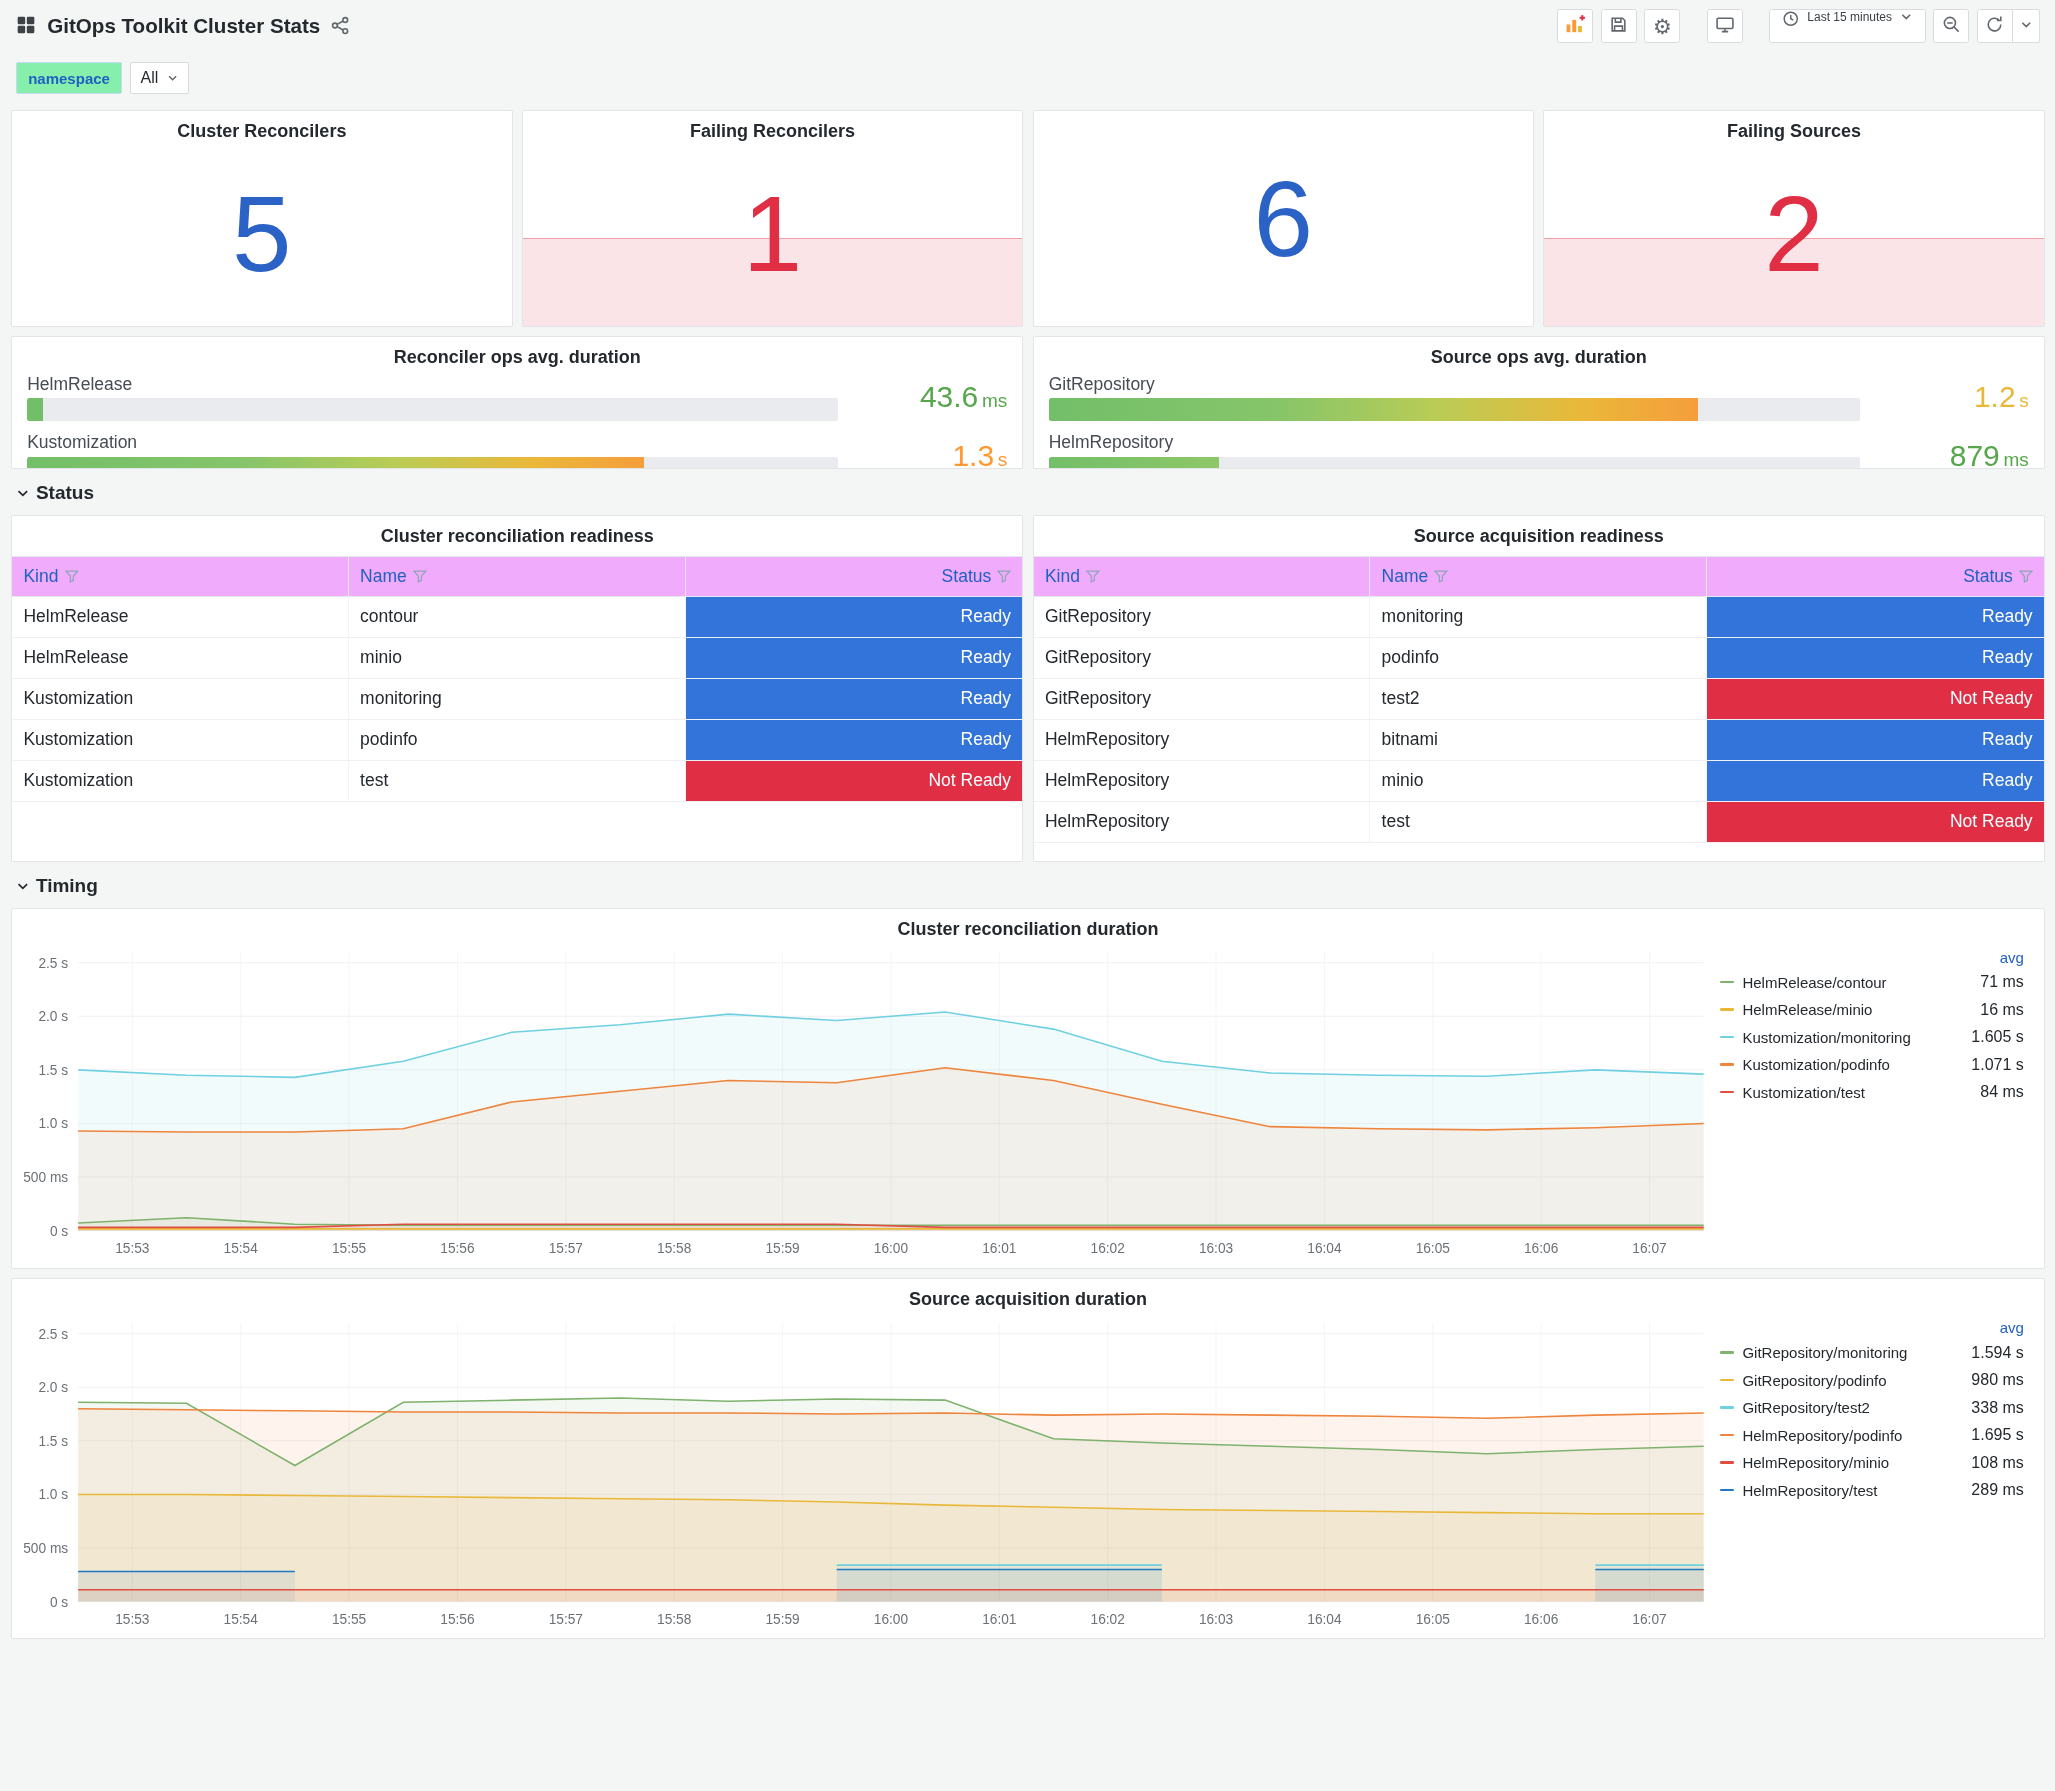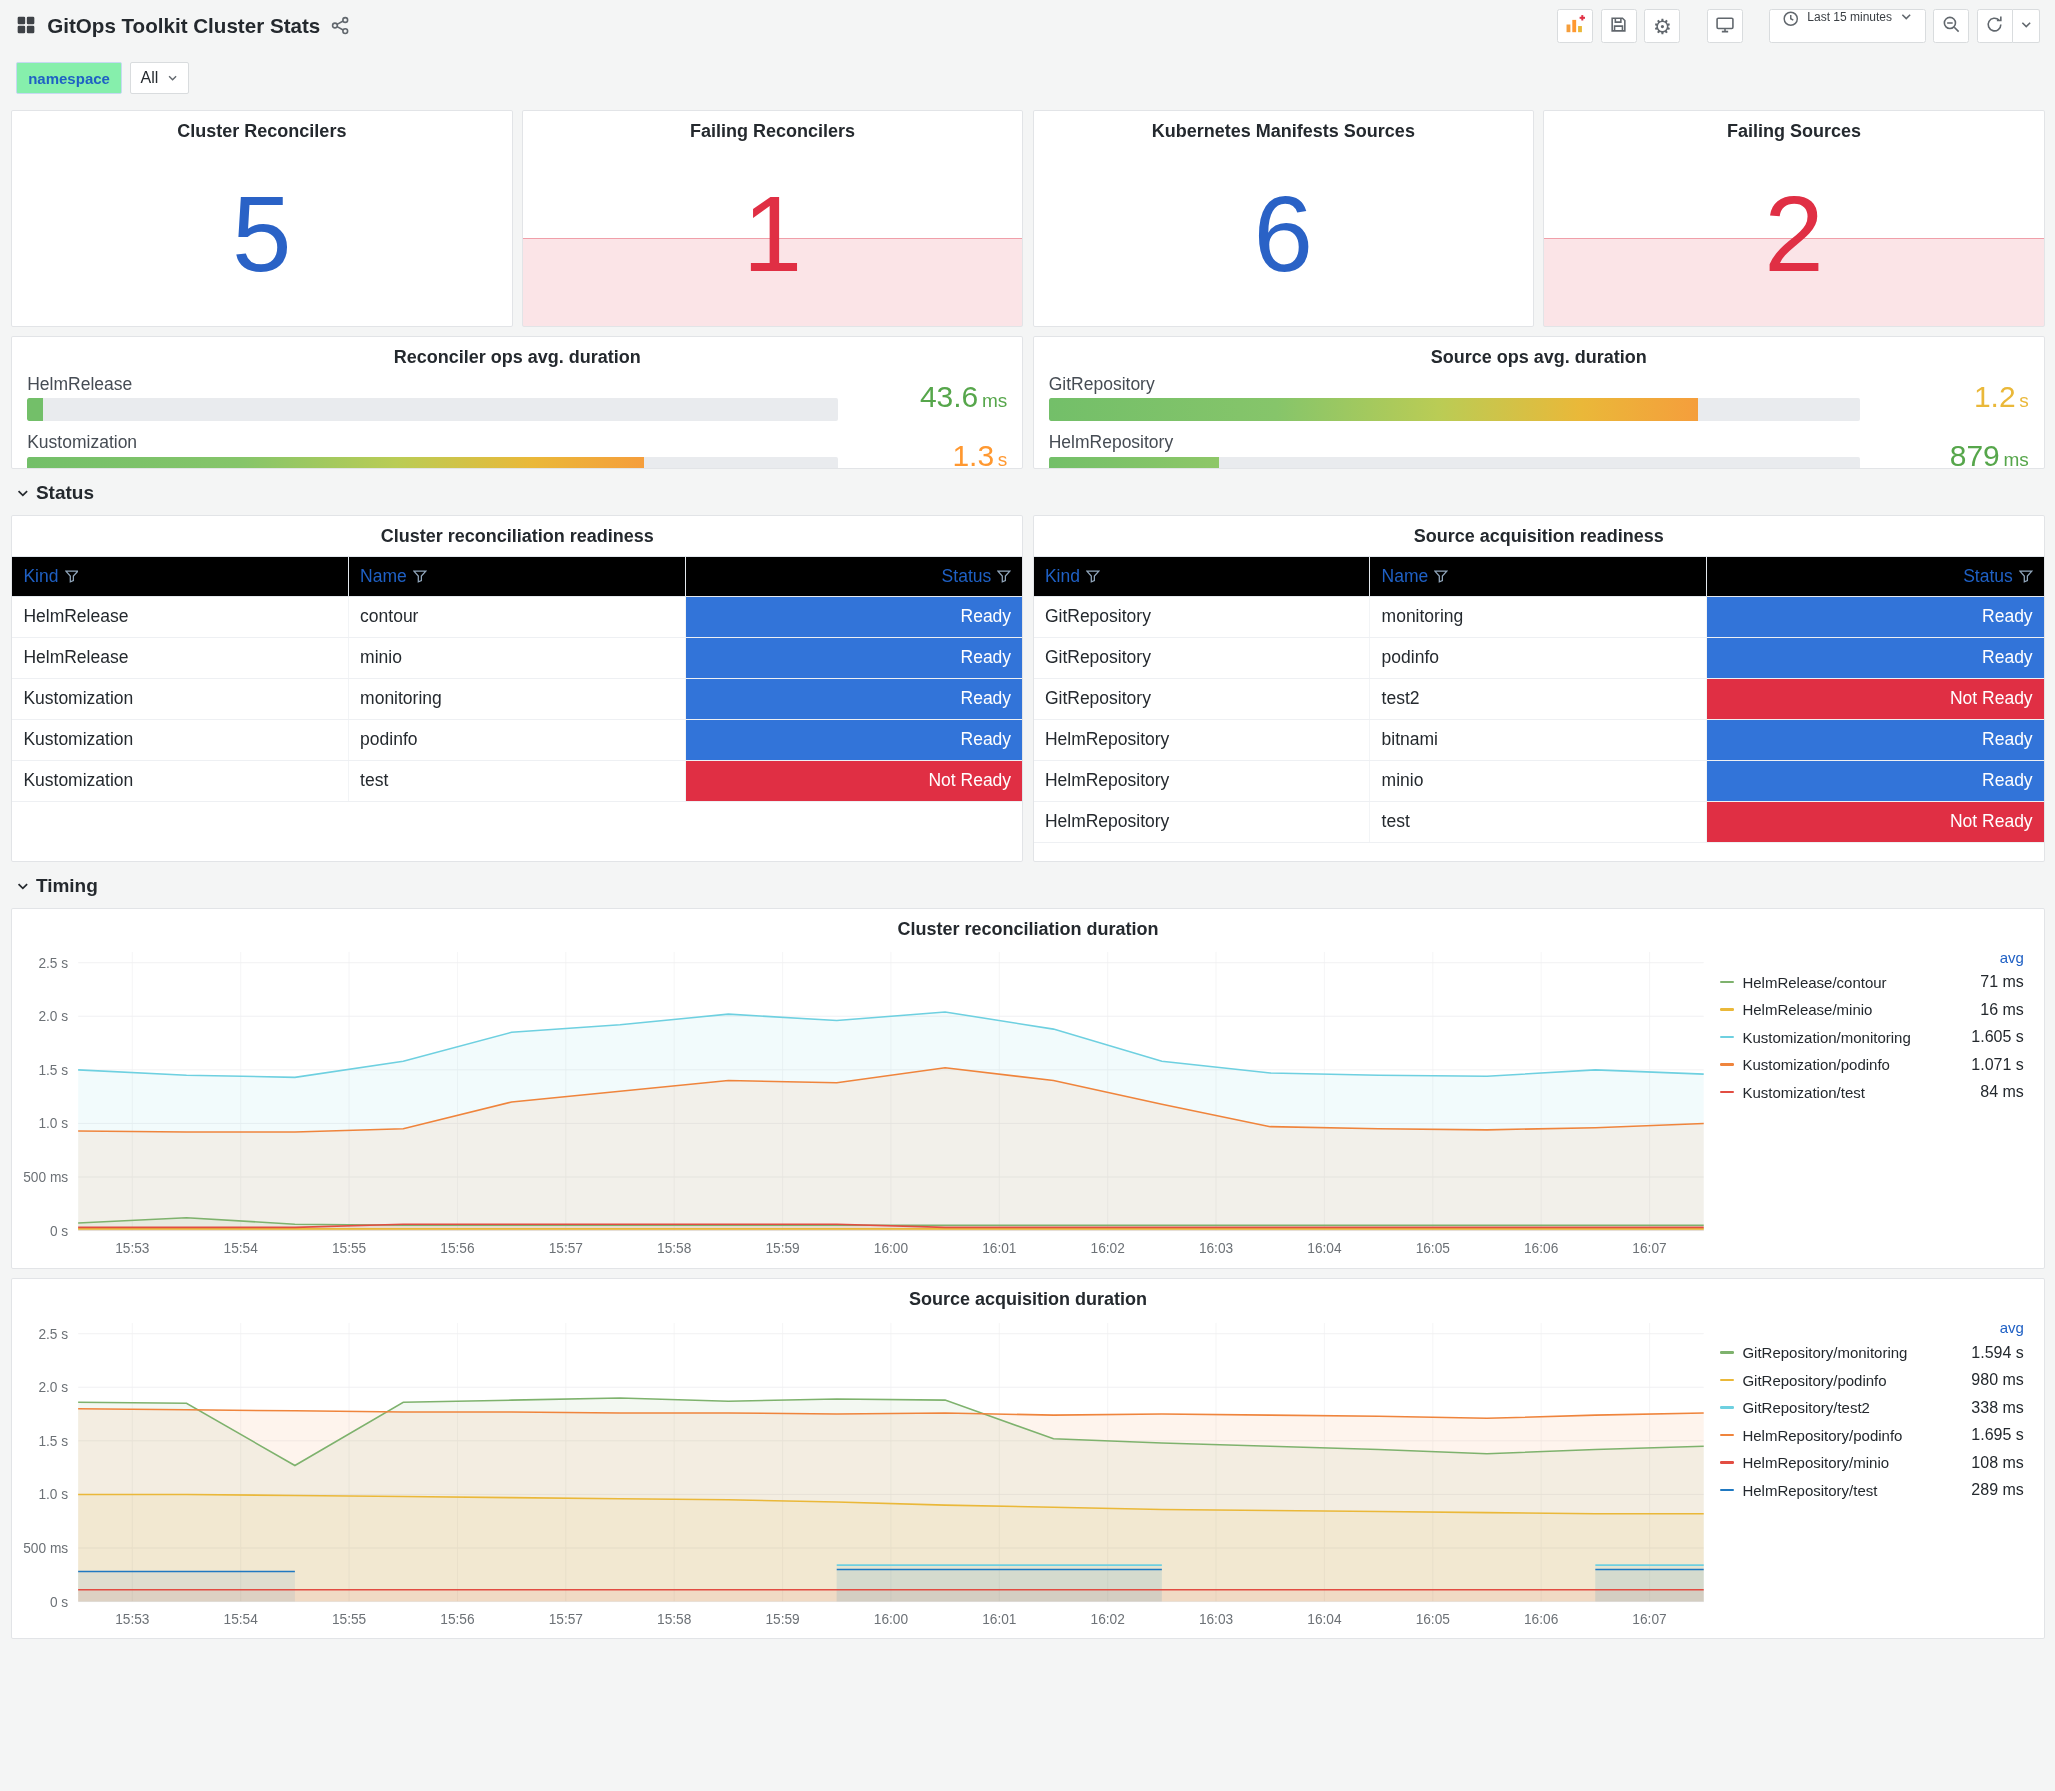--- a/index.html
+++ b/index.html
@@ -65,21 +65,21 @@
   .gauge-value { grid-column: 2; grid-row: 1 / span 2; align-self: center; justify-self: end; white-space: nowrap; }
   .gauge-value .num { font-size: 30px; font-weight: 500; }
   .gauge-value .unit { font-size: 19px; font-weight: 500; margin-left: 3.7px; }
 
   
   .section-row { display: flex; align-items: center; gap: 6.2px; margin: 12.5px 16px 11.2px; cursor: pointer; }
   .section-row span { font-size: 19px; font-weight: 700; color: #24292e; }
 
   
   .table-panel { height: 347px; display: flex; flex-direction: column; }
-  .thead { display: grid; grid-template-columns: 1fr 1fr 1fr; background: #000000; margin-top: 8.7px;
+  .thead { display: grid; grid-template-columns: 1fr 1fr 1fr; background: #f0abfc; margin-top: 8.7px;
     border-top: 0.6px solid #e4e9ee; border-bottom: 0.6px solid #e4e9ee; }
   .th { display: flex; align-items: center; gap: 6.2px; height: 39px; padding: 0 11.2px;
     color: #1f60c4; font-size: 17.5px; font-weight: 500; border-right: 0.6px solid #e4e9ee; cursor: pointer; }
   .th:last-child { border-right: none; justify-content: flex-end; }
   .tr { display: grid; grid-template-columns: 1fr 1fr 1fr; height: 41px; border-bottom: 0.6px solid #eef0f3; }
   .td { display: flex; align-items: center; padding: 0 11.2px; font-size: 17.5px; color: #24292e;
     border-right: 0.6px solid #f2f4f6; }
   .td:last-child { border-right: none; }
   .td.status { justify-content: flex-end; color: #fff; }
   .td.status.ok { background: #3274d9; }
@@ -215,21 +215,20 @@
   <section class="panel stat-panel stat-ok">
     <h2 class="panel-title">Cluster Reconcilers</h2>
     <div class="stat-value">5</div>
   </section>
   <section class="panel stat-panel stat-alert">
     <h2 class="panel-title">Failing Reconcilers</h2>
     <div class="stat-value">1</div>
     <div class="alert-fill"></div>
   </section>
   <section class="panel stat-panel stat-ok">
-    <h2 class="panel-title">Kubernetes Manifests Sources</h2>
     <div class="stat-value">6</div>
   </section>
   <section class="panel stat-panel stat-alert">
     <h2 class="panel-title">Failing Sources</h2>
     <div class="stat-value">2</div>
     <div class="alert-fill"></div>
   </section>
 </div>
 
 <div class="grid-row cols2">

